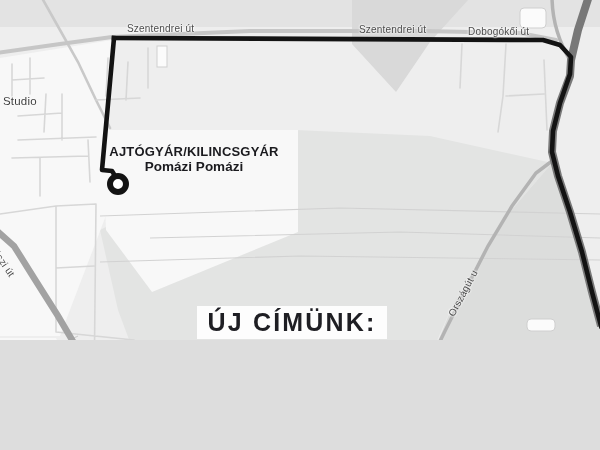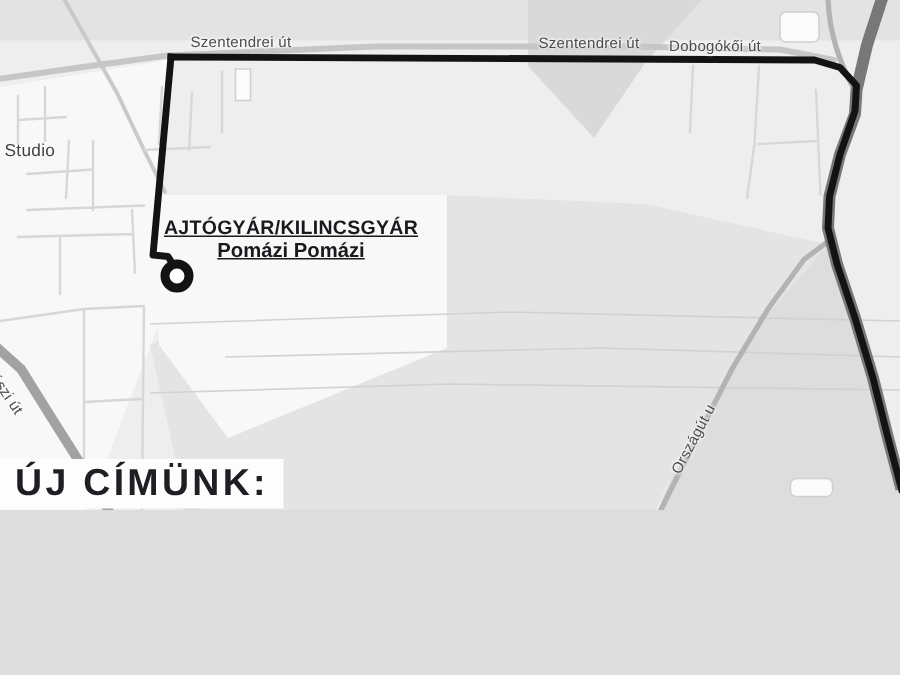--- a/index.html
+++ b/index.html
@@ -37,25 +37,25 @@
   
   .maplabel{position:absolute;font-size:10px;color:var(--label-text);white-space:nowrap;
     text-shadow:0 0 2px #fff,0 0 2px #fff,0 0 3px #fff;letter-spacing:.2px;}
   .rot{transform-origin:0 50%;}
   .studio{font-size:11.5px;color:#3f3f3f;text-align:right;}
 
   .shield{position:absolute;left:569px;top:206px;width:19px;height:19px;background:var(--shield-bg);
     border-radius:3px;box-shadow:0 0 0 1.5px #c9c9c9;color:var(--shield-text);
     font-size:10.5px;font-weight:bold;display:flex;align-items:center;justify-content:center;letter-spacing:.5px;margin-left:48px;}
 
-  .dest{position:absolute;left:104px;top:144px;width:180px;text-align:center;color:var(--title-text);line-height:1.18;text-decoration:underline;}
+  .dest{position:absolute;left:104px;top:144px;width:180px;text-align:center;color:var(--title-text);line-height:1.18;}
   .dest .t1{font-size:13px;font-weight:800;letter-spacing:.2px;white-space:nowrap;}
   .dest .t2{font-size:13.5px;font-weight:700;white-space:nowrap;}
 
-  .announce{position:absolute;left:0;right:16px;top:306px;display:flex;flex-direction:row;align-items:center;}
+  .announce{position:absolute;left:0;right:16px;top:306px;display:flex;flex-direction:column;align-items:center;}
   .announce .box{background:var(--box-bg);color:#1e1e23;font-weight:800;font-size:25px;
     letter-spacing:2.2px;line-height:1.2;padding:1px 10px 2px 10px;white-space:nowrap;text-align:center;}
 </style>
 </head>
 <body>
 
 <div class="stage">
 
   <svg width="600" height="450" viewBox="0 0 600 450">
 
@@ -102,21 +102,21 @@
     <g>
       <path class="route" d="M114,38 L543,40 L560,45 L571,57 L570,74 L560,103 L553,131 L552,152 L558,176 L570,212 L582,252 L592,292 L601,326"></path>
       <path class="route" d="M114,38 L102,170 L112,171 L117,179"></path>
       <path class="route" d="M592,452 L600,430"></path>
       <circle class="marker-ring" cx="118" cy="184" r="8"></circle>
     </g>
   </svg>
 
   <div class="maplabel" style="left:127px;top:23px;">Szentendrei út</div>
   <div class="maplabel" style="left:359px;top:24px;">Szentendrei út</div>
-  <div class="maplabel" style="left:446px;top:26px;">Dobogókői út</div>
+  <div class="maplabel" style="left:468px;top:26px;">Dobogókői út</div>
   <div class="maplabel studio" style="left:3px;top:95px;">Studio</div>
   <div class="maplabel rot" style="left:451px;top:310px;transform:rotate(-62deg);">Országút u</div>
   <div class="maplabel rot" style="left:394px;top:438px;transform:rotate(-66deg);">Országút</div>
   <div class="maplabel rot" style="left:-12px;top:234px;transform:rotate(56deg);">kalászi út</div>
 
   <div class="shield">11</div>
 
   <div class="dest">
     <div class="t1">AJTÓGYÁR/KILINCSGYÁR</div>
     <div class="t2">Pomázi Pomázi</div>

